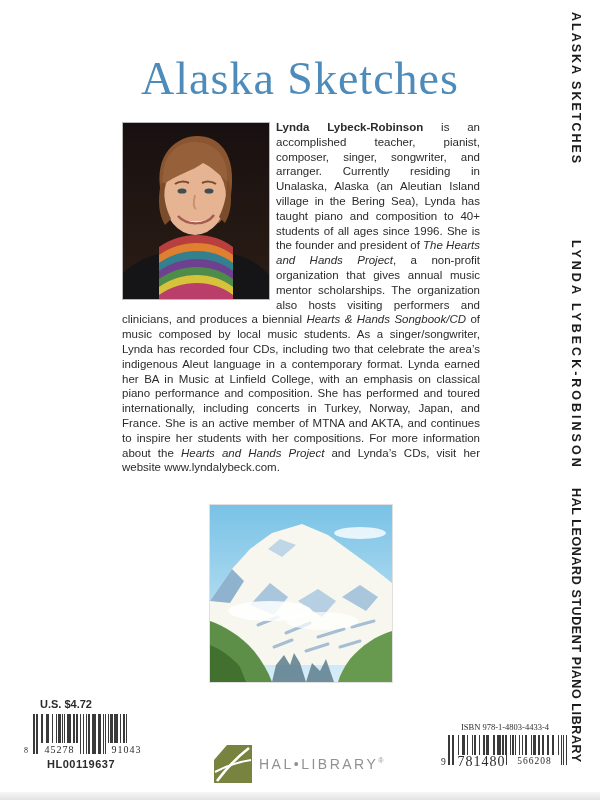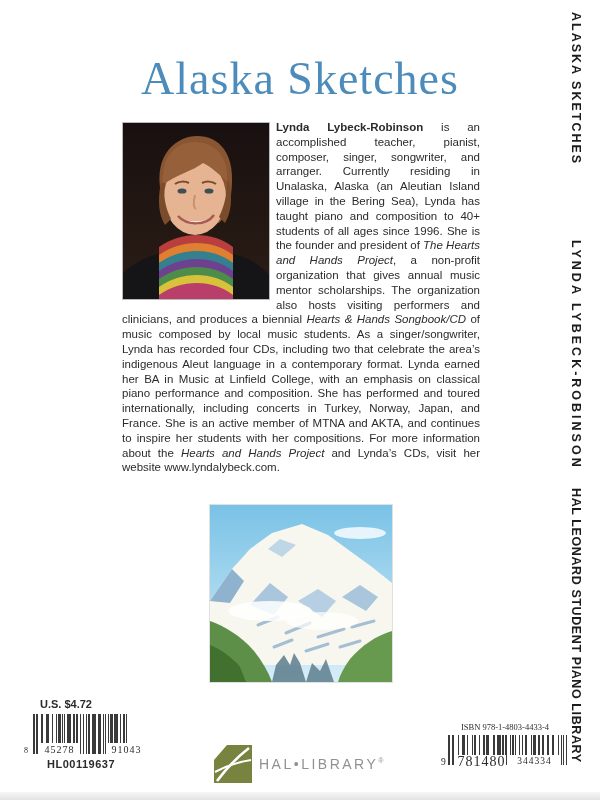--- a/index.html
+++ b/index.html
@@ -190,21 +190,21 @@
       <path d="M3 36 C12 24 22 13 35 3" stroke="#ffffff" stroke-width="2.6" fill="none"></path>
       <path d="M1 27 C12 21 24 17 37 15" stroke="#ffffff" stroke-width="2" fill="none"></path>
     </svg>
     <span class="logo-text"><span>HAL•LIBRARY</span><span class="reg">®</span></span>
   </div>
 
   <div class="isbn-wrap">
     <div class="isbn-label mono">ISBN 978-1-4803-4433-4</div>
     <div class="isbn-bars">
       <span class="digit-box mono isbn-dleft">781480</span>
-      <span class="digit-box mono isbn-dright">344334</span>
+      <span class="digit-box mono isbn-dright">566208</span>
     <i style="position: absolute; top: 0px; height: 100%; background: var(--barcode-ink); left: 0px; width: 2.47px;"></i>
         <i style="position: absolute; top: 0px; height: 100%; background: var(--barcode-ink); left: 3.71px; width: 2.47px;"></i>
         <i style="position: absolute; top: 0px; height: 100%; background: var(--barcode-ink); left: 9.9px; width: 1.24px;"></i>
         <i style="position: absolute; top: 0px; height: 100%; background: var(--barcode-ink); left: 13.61px; width: 3.71px;"></i>
         <i style="position: absolute; top: 0px; height: 100%; background: var(--barcode-ink); left: 18.56px; width: 1.24px;"></i>
         <i style="position: absolute; top: 0px; height: 100%; background: var(--barcode-ink); left: 23.51px; width: 1.24px;"></i>
         <i style="position: absolute; top: 0px; height: 100%; background: var(--barcode-ink); left: 25.98px; width: 2.47px;"></i>
         <i style="position: absolute; top: 0px; height: 100%; background: var(--barcode-ink); left: 30.93px; width: 1.24px;"></i>
         <i style="position: absolute; top: 0px; height: 100%; background: var(--barcode-ink); left: 34.64px; width: 2.47px;"></i>
         <i style="position: absolute; top: 0px; height: 100%; background: var(--barcode-ink); left: 38.35px; width: 2.47px;"></i>

